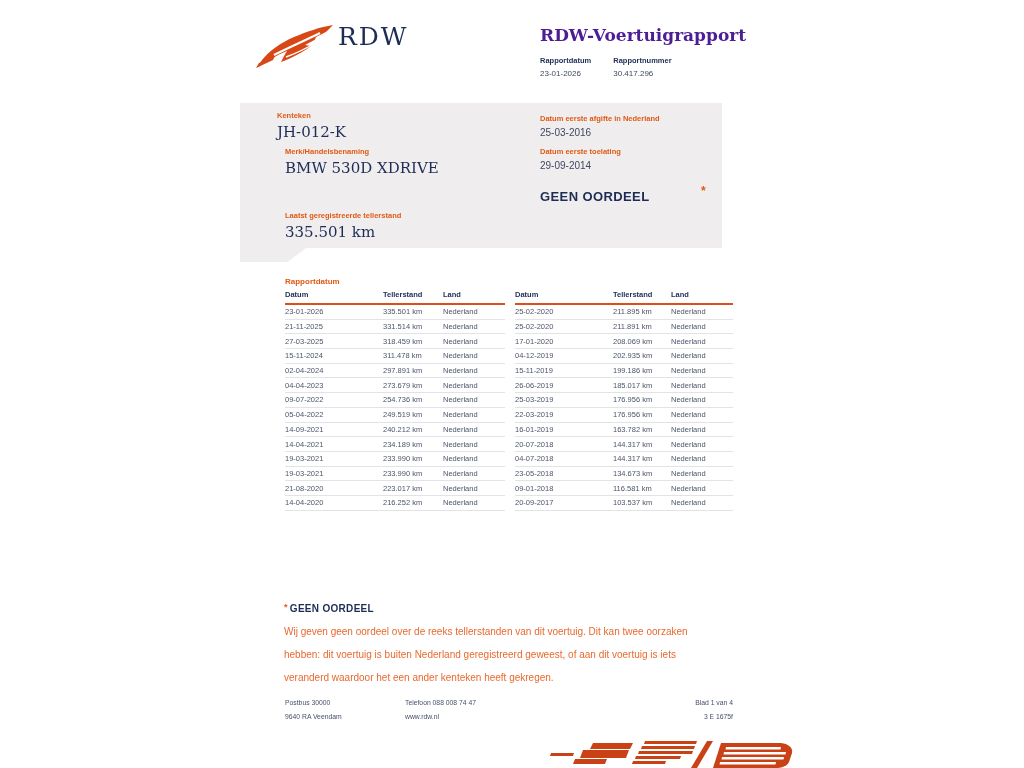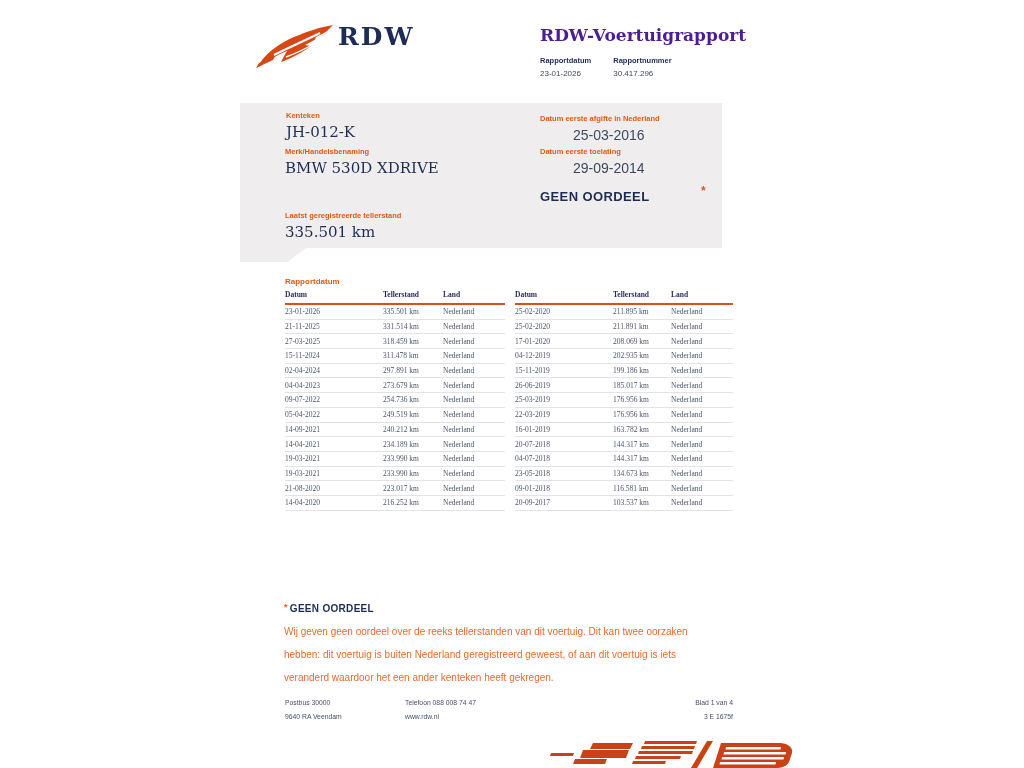--- a/index.html
+++ b/index.html
@@ -8,21 +8,21 @@
     background:#ffffff;
     font-family:"Liberation Sans",sans-serif;
     color:#1c2b52;
   }
   .abs{position:absolute;}
 
   
   .feather-svg{left:256px;top:24px;width:78px;height:46px;}
   .wordmark{
     left:338px;top:22px;
-    font-family:"DejaVu Serif",serif;font-weight:700;
+    font-family:"DejaVu Serif",serif;font-weight:400;
     font-size:25px;letter-spacing:2px;color:#1d2c55;
   }
   .doc-title{
     left:540px;top:25px;
     font-family:"DejaVu Serif",serif;font-weight:700;
     font-size:17px;color:#4c1d95;
   }
   .meta{left:540px;top:56px;display:flex;gap:22px;}
   .meta .lbl{font-size:7.5px;font-weight:bold;color:#1d2c55;text-align:center;}
   .meta .val{font-size:8px;color:#3d4961;margin-top:4px;}
@@ -35,29 +35,29 @@
   .summary-tail{
     left:240px;top:248px;width:66px;height:14px;
     background:#efedee;
     clip-path:polygon(0 0,100% 0,72% 100%,0 100%);
   }
   .fld-lbl{font-size:7.5px;font-weight:bold;color:#e05a14;}
   .fld-big{
     font-family:"DejaVu Serif",serif;
     font-size:15px;color:#1d2c55;margin-top:3px;
   }
-  .fld-date{font-size:14px;color:#3d4961;margin-top:4px;margin-left:33px;}
+  .fld-date{font-size:10px;color:#3d4961;margin-top:4px;}
   .oordeel{
     font-size:13px;font-weight:800;letter-spacing:.4px;color:#1d2c55;
   }
   .star{color:#e05a14;font-size:12px;font-weight:bold;}
 
   
   .tbl-title{left:285px;top:277px;font-size:8px;font-weight:bold;color:#e05a14;}
-  .mtable{top:290px;width:220px;font-family:Liberation Serif, serif;}
+  .mtable{top:290px;width:220px;}
   .thead{
     display:flex;align-items:flex-end;
     font-size:7.5px;font-weight:bold;color:#1d2c55;
     padding-bottom:4px;border-bottom:2px solid #d94f1e;
   }
   .trow{
     display:flex;align-items:center;height:13.7px;
     font-size:7.5px;color:#4b5569;
     border-bottom:1px solid #e2e2e7;
   }
@@ -103,21 +103,21 @@
   </div>
   <div>
     <div class="lbl">Rapportnummer</div>
     <div class="val">30.417.296</div>
   </div>
 </div>
 
 <div class="abs summary-box"></div>
 <div class="abs summary-tail"></div>
 
-<div class="abs" style="left:286px;top:111px;">
+<div class="abs" style="left:277px;top:111px;">
   <div class="fld-lbl">Kenteken</div>
   <div class="fld-big">JH-012-K</div>
 </div>
 <div class="abs" style="left:285px;top:147px;">
   <div class="fld-lbl">Merk/Handelsbenaming</div>
   <div class="fld-big">BMW 530D XDRIVE</div>
 </div>
 <div class="abs" style="left:285px;top:211px;">
   <div class="fld-lbl">Laatst geregistreerde tellerstand</div>
   <div class="fld-big">335.501 km</div>

